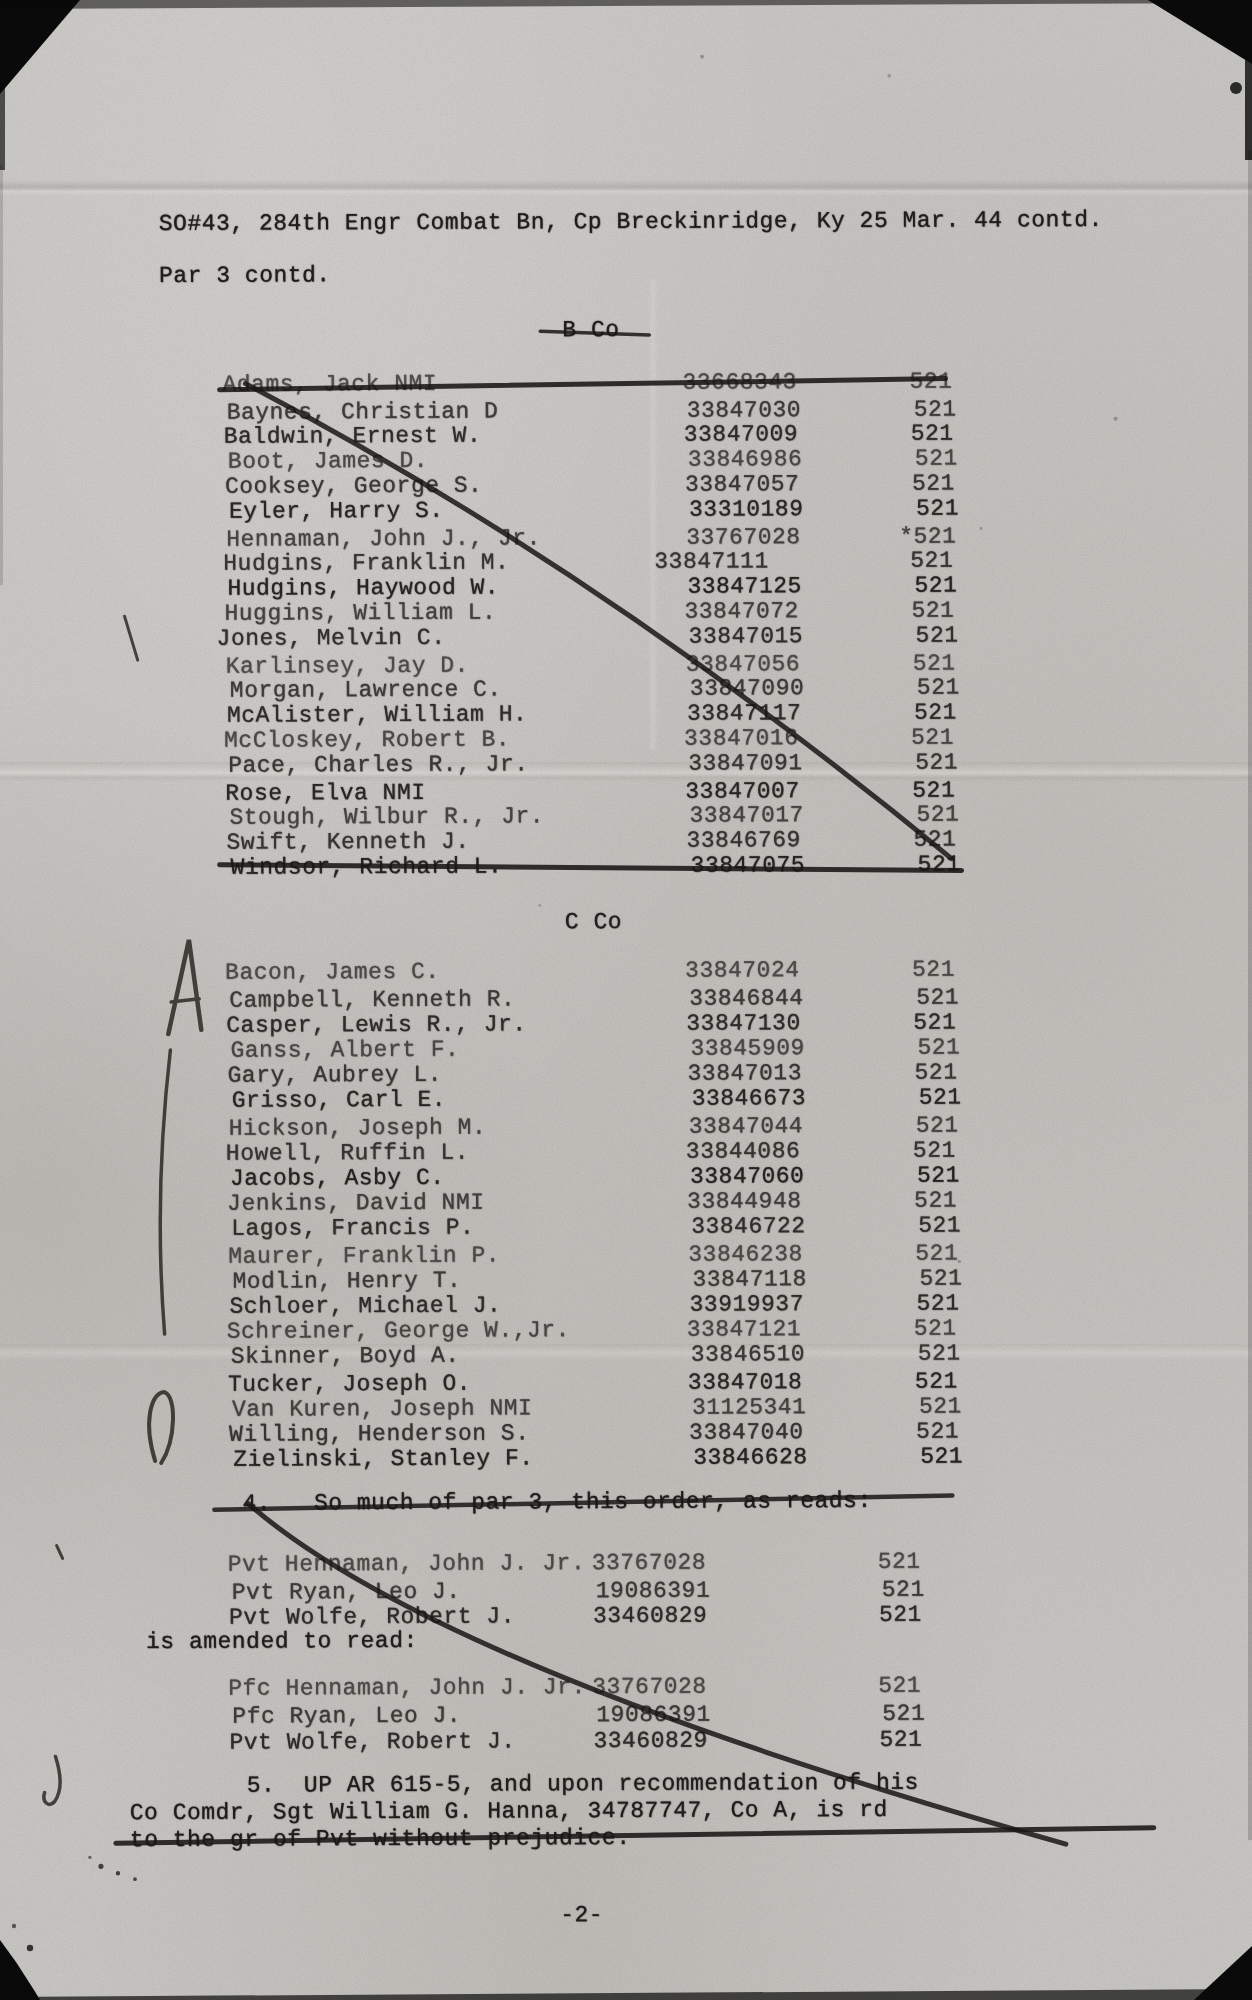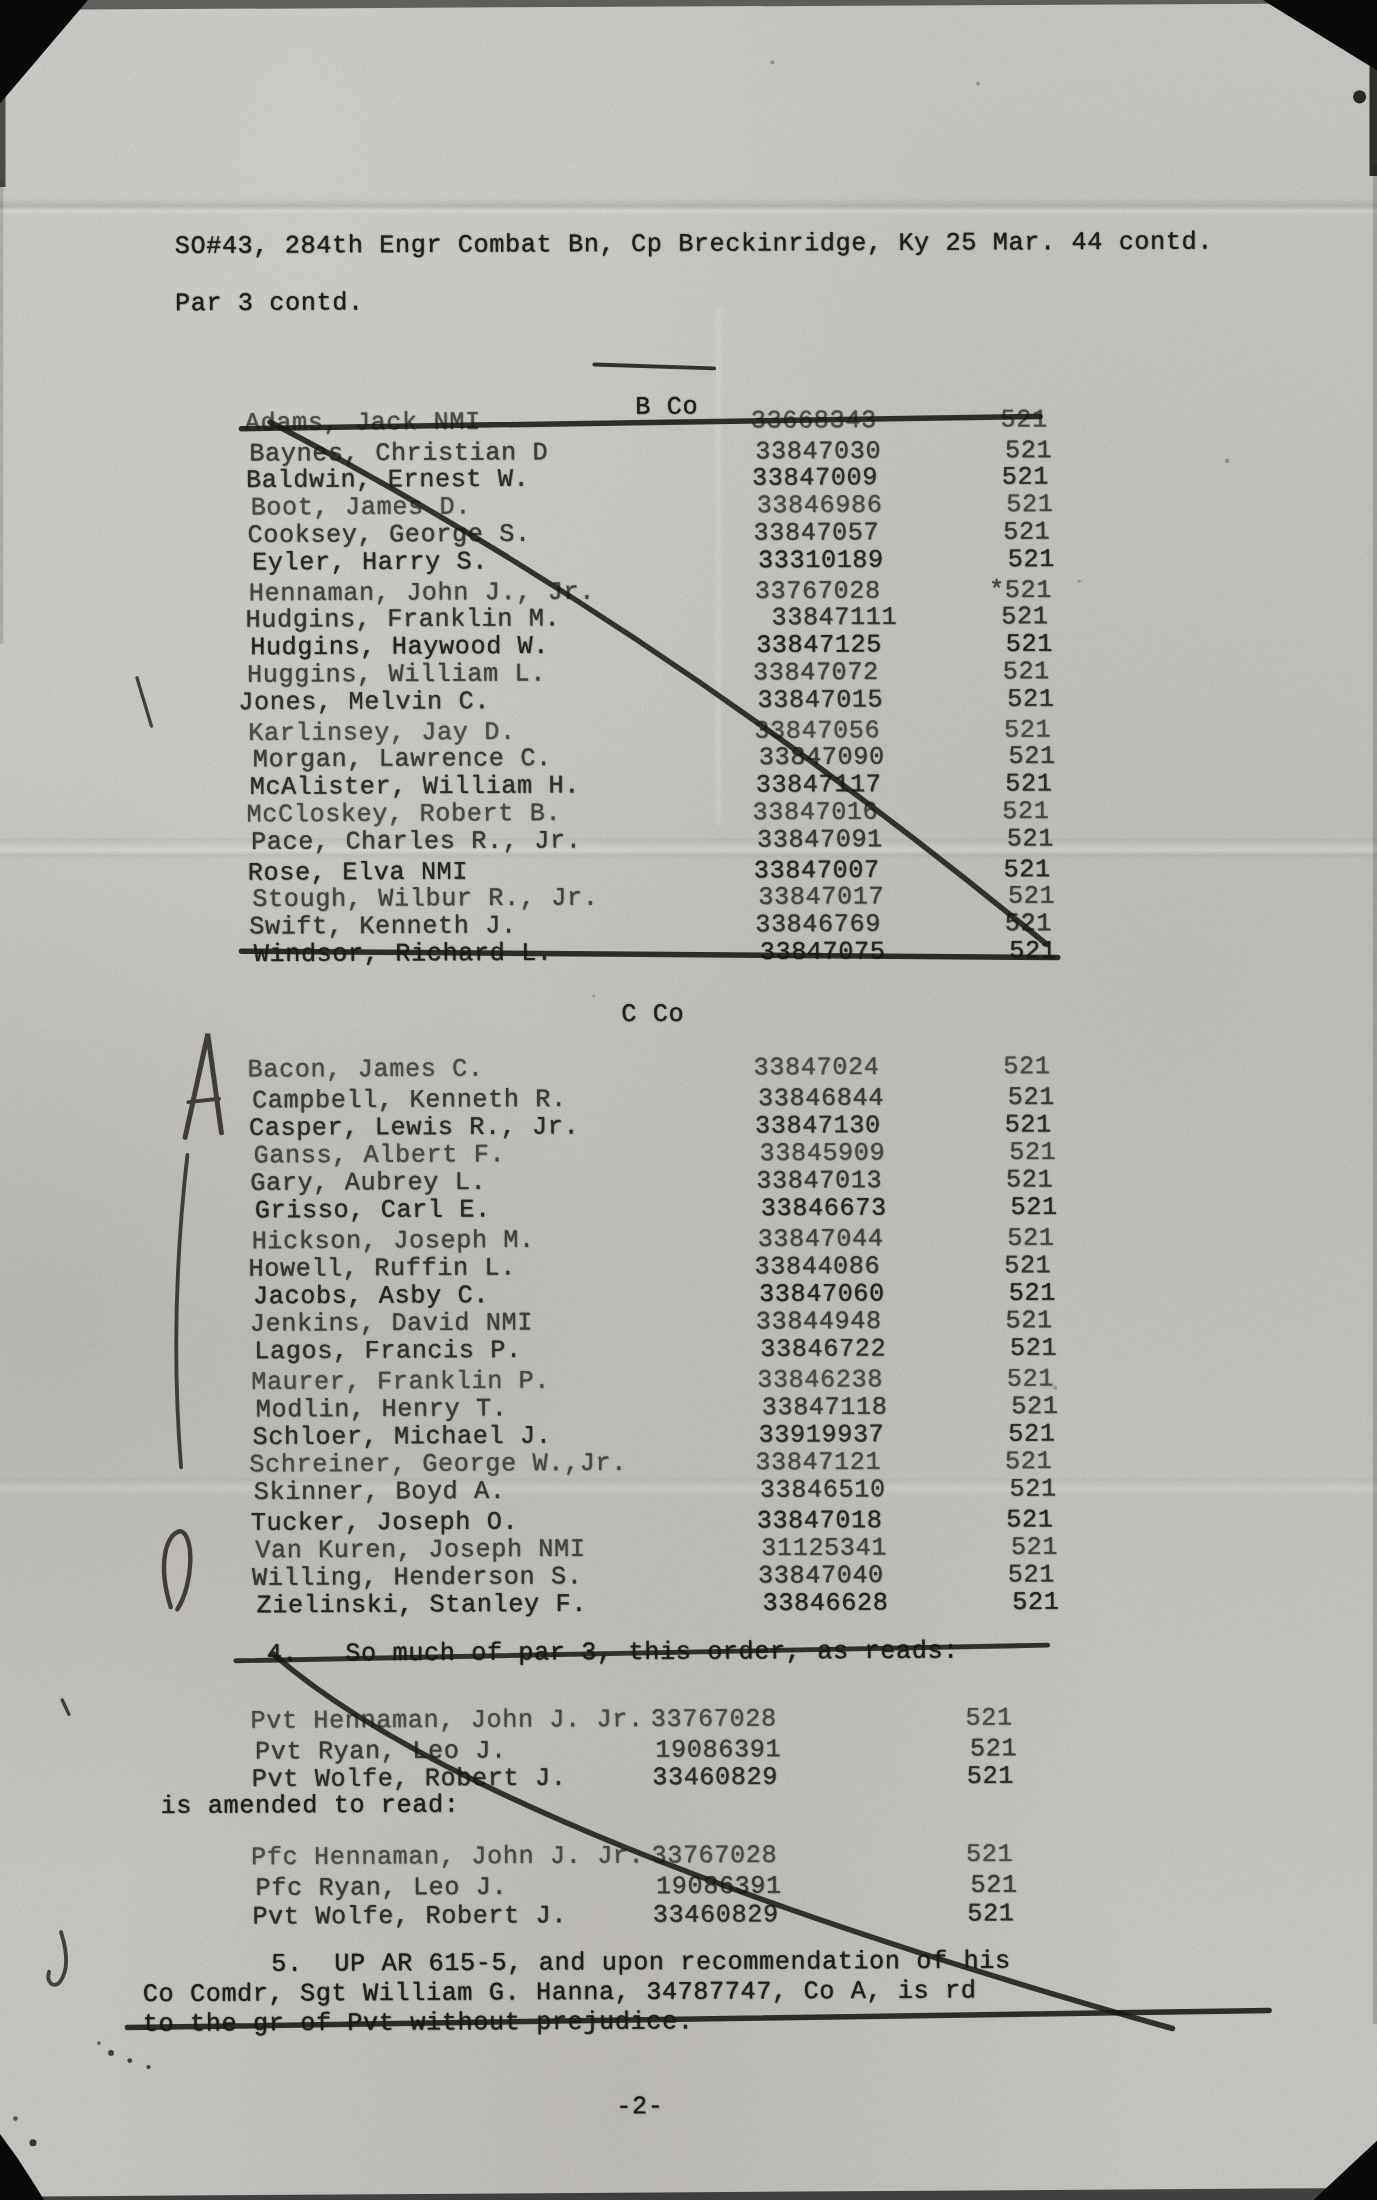--- a/index.html
+++ b/index.html
@@ -39,32 +39,32 @@
   <div class="crease c1"></div>
   <div class="crease c2"></div>
   <div class="crease c3"></div>
   <div class="crease v1"></div>
 
   <div class="content">
 
     <div class="tw" style="left:162px;top:210px;">SO#43, 284th Engr Combat Bn, Cp Breckinridge, Ky 25 Mar. 44 contd.</div>
     <div class="tw" style="left:162px;top:262px;">Par 3 contd.</div>
 
-    <div class="tw" style="left:580px;top:318px;margin-top:40px;">B Co</div>
+    <div class="tw" style="left:565px;top:318px;">B Co</div>
     <div class="tw" style="left:565px;top:910px;">C Co</div>
 
     <div>
         <div class="tw row" style="top: 370.8px; left: 0px; opacity: 0.72;"><span style="left: 225px;">Adams, Jack NMI</span><span style="left: 685px;">33668343</span><span style="left: 912px;">521</span></div>
         <div class="tw row" style="top: 398.6px; left: 0px; opacity: 0.82;"><span style="left: 229px;">Baynes, Christian D</span><span style="left: 689px; text-align: right;">33847030</span><span style="left: 916px;">521</span></div>
         <div class="tw row" style="top: 423.4px; left: 0px; opacity: 0.91;"><span style="left: 226px;">Baldwin, Ernest W.</span><span style="left: 686px;">33847009</span><span style="left: 913px;">521</span></div>
         <div class="tw row" style="top: 448.2px; left: 0px; opacity: 0.74;"><span style="left: 230px;">Boot, James D.</span><span style="left: 690px;">33846986</span><span style="left: 917px;">521</span></div>
         <div class="tw row" style="top: 473px; left: 0px; opacity: 0.84;"><span style="left: 227px;">Cooksey, George S.</span><span style="left: 687px;">33847057</span><span style="left: 914px;">521</span></div>
         <div class="tw row" style="top: 497.8px; left: 0px; opacity: 0.94;"><span style="left: 231px;">Eyler, Harry S.</span><span style="left: 691px;">33310189</span><span style="left: 918px;">521</span></div>
         <div class="tw row" style="top: 525.6px; left: 0px; opacity: 0.77;"><span style="left: 228px;">Hennaman, John J., Jr.</span><span style="left: 688px;">33767028</span><span style="left: 901px;">*521</span></div>
-        <div class="tw row" style="top: 550.4px; left: 0px; opacity: 0.86;"><span style="left: 225px;">Hudgins, Franklin M.</span><span style="left: 703px;">33847111</span><span style="left: 912px;">521</span></div>
+        <div class="tw row" style="top: 550.4px; left: 0px; opacity: 0.86;"><span style="left: 225px;">Hudgins, Franklin M.</span><span style="left: 656px;">33847111</span><span style="left: 912px;">521</span></div>
         <div class="tw row" style="top: 575.2px; left: 0px; opacity: 0.96;"><span style="left: 229px;">Hudgins, Haywood W.</span><span style="left: 689px;">33847125</span><span style="left: 916px;">521</span></div>
         <div class="tw row" style="top: 600px; left: 0px; opacity: 0.79;"><span style="left: 226px;">Huggins, William L.</span><span style="left: 686px;">33847072</span><span style="left: 913px;">521</span></div>
         <div class="tw row" style="top: 624.8px; left: 0px; opacity: 0.89;"><span style="left: 218px;">Jones, Melvin C.</span><span style="left: 690px;">33847015</span><span style="left: 917px;">521</span></div>
         <div class="tw row" style="top: 652.6px; left: 0px; opacity: 0.72;"><span style="left: 227px;">Karlinsey, Jay D.</span><span style="left: 687px;">33847056</span><span style="left: 914px;">521</span></div>
         <div class="tw row" style="top: 677.4px; left: 0px; opacity: 0.82;"><span style="left: 231px;">Morgan, Lawrence C.</span><span style="left: 691px;">33847090</span><span style="left: 918px;">521</span></div>
         <div class="tw row" style="top: 702.2px; left: 0px; opacity: 0.91;"><span style="left: 228px;">McAlister, William H.</span><span style="left: 688px;">33847117</span><span style="left: 915px;">521</span></div>
         <div class="tw row" style="top: 727px; left: 0px; opacity: 0.74;"><span style="left: 225px;">McCloskey, Robert B.</span><span style="left: 685px;">33847016</span><span style="left: 912px;">521</span></div>
         <div class="tw row" style="top: 751.8px; left: 0px; opacity: 0.84;"><span style="left: 229px;">Pace, Charles R., Jr.</span><span style="left: 689px;">33847091</span><span style="left: 916px;">521</span></div>
         <div class="tw row" style="top: 779.6px; left: 0px; opacity: 0.94;"><span style="left: 226px;">Rose, Elva NMI</span><span style="left: 686px;">33847007</span><span style="left: 913px;">521</span></div>
         <div class="tw row" style="top: 804.4px; left: 0px; opacity: 0.77;"><span style="left: 230px;">Stough, Wilbur R., Jr.</span><span style="left: 690px;">33847017</span><span style="left: 917px;">521</span></div>

